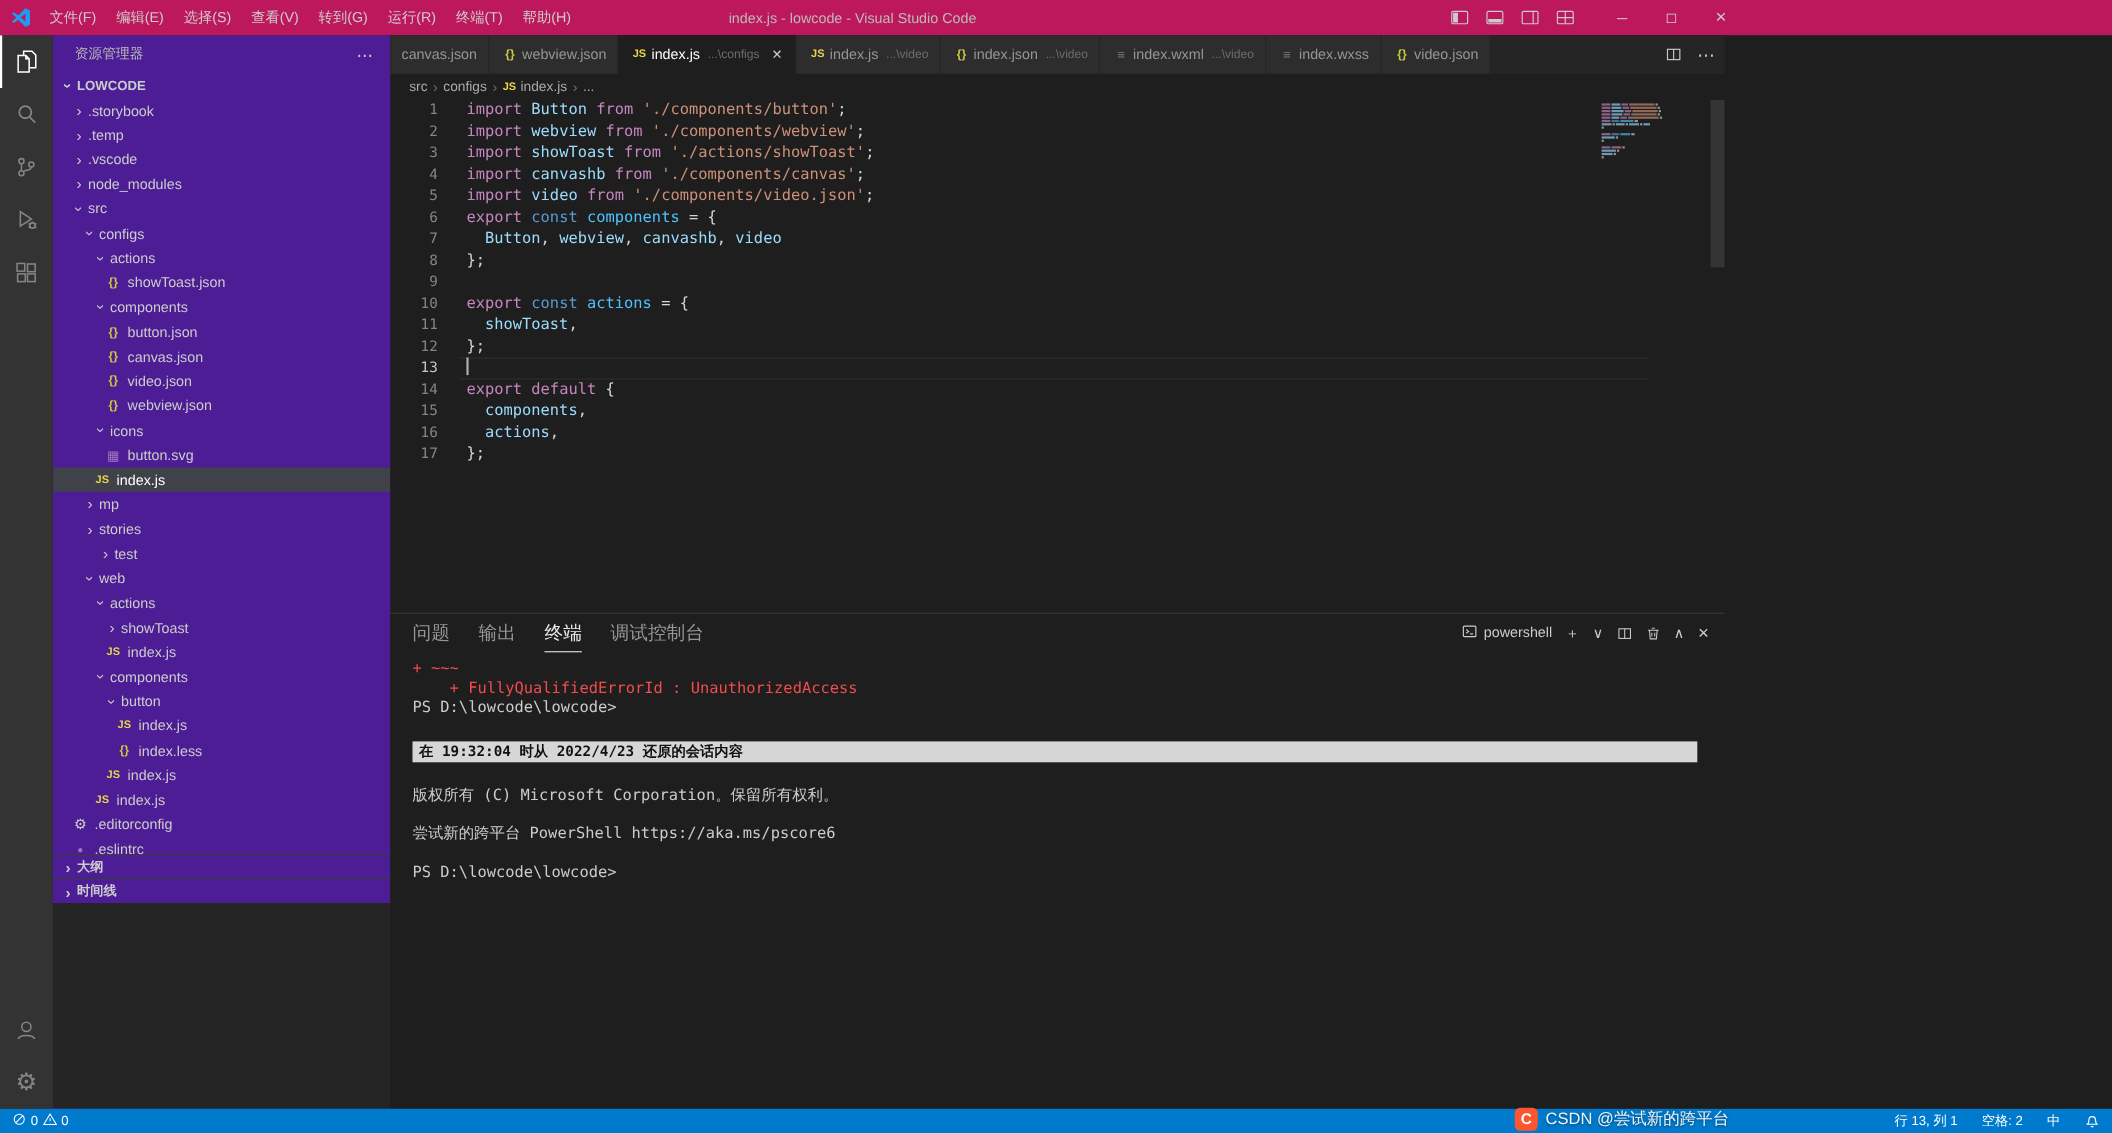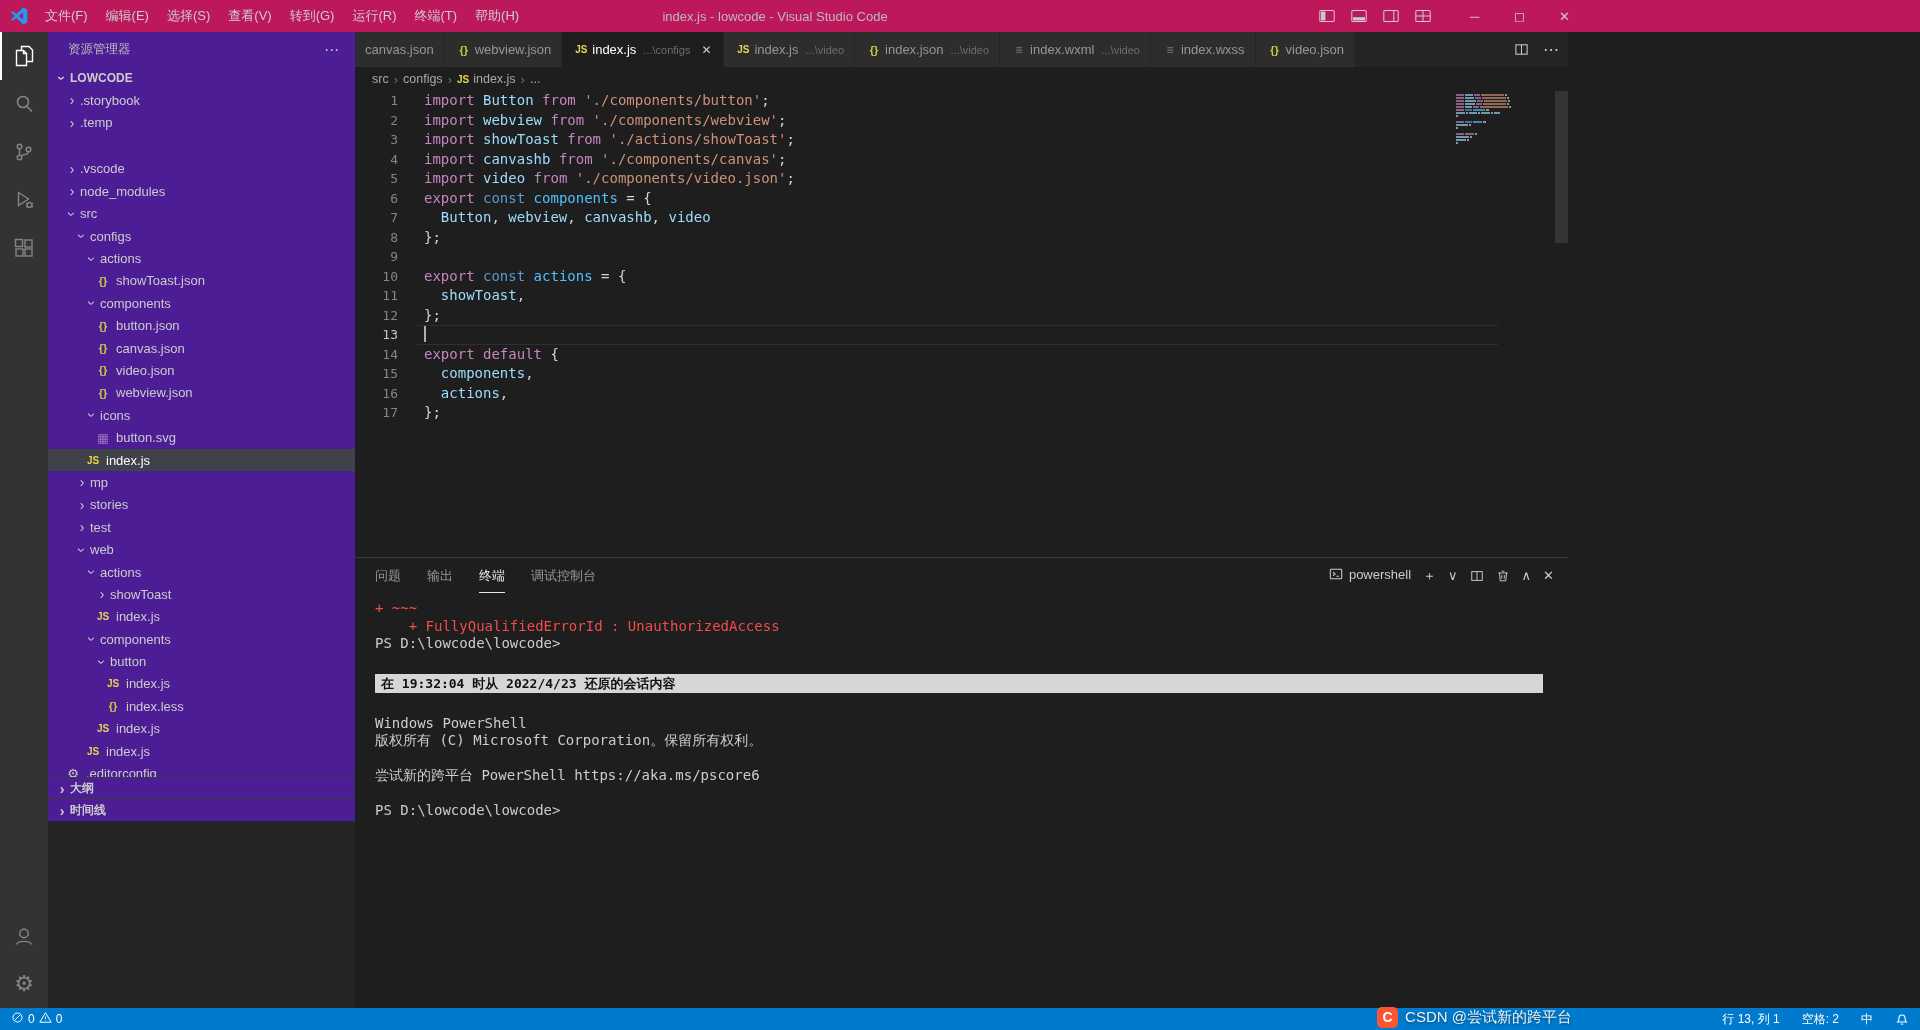--- a/index.html
+++ b/index.html
@@ -79,21 +79,21 @@
   .tk-kw{color:#c586c0}.tk-kw2{color:#569cd6}.tk-v{color:#9cdcfe}.tk-cv{color:#4fc1ff}.tk-s{color:#ce9178}.tk-p{color:#d4d4d4}
   .cursor{display:inline-block;width:2px;height:16px;background:#aeafad;vertical-align:-3px}
   .minimap{position:absolute;top:3px;right:60px;width:52px}
   .mm-line{height:3px;white-space:nowrap;font-size:0}
   .mm-line span{display:inline-block;height:2px;background:currentColor;opacity:.65;margin-right:1px}
   .scroll-thumb{position:absolute;right:0;top:0;width:13px;height:152px;background:rgba(110,110,110,.28)}
 
   
   .panel{height:451px;border-top:1px solid #3a3a3a;display:flex;flex-direction:column;position:relative;background:#1e1e1e;flex:none}
   .panel-header{height:35px;display:flex;align-items:center;padding-left:20px;position:relative;flex:none}
-  .panel-tab{margin-right:26px;font-size:13px;color:#969696;height:35px;line-height:35px;cursor:pointer}
+  .panel-tab{margin-right:26px;font-size:17px;color:#969696;height:35px;line-height:35px;cursor:pointer}
   .panel-tab.active{color:#e7e7e7;border-bottom:1px solid #e7e7e7}
   .panel-actions{position:absolute;right:14px;top:0;height:35px;display:flex;align-items:center;gap:12px;color:#cccccc}
   .panel-actions .a{cursor:pointer;display:flex;align-items:center;font-size:13px}
   .shell-chip{display:flex;gap:6px;cursor:pointer}
   .terminal{flex:1;padding:7px 0 0 20px;font-family:"DejaVu Sans Mono","Liberation Mono",monospace;font-size:14px;color:#cccccc;overflow:hidden}
   .t-line{white-space:pre;line-height:17.5px;min-height:17.5px}
   .t-red{color:#f14c4c}
   .t-banner{background:#d6d6d6;color:#111111;width:calc(100% - 25px);line-height:19px;height:19px;margin:4px 0;padding-left:6px;font-weight:bold;font-size:13px;white-space:pre}
 
   
@@ -224,21 +224,21 @@
     </div>
     <div class="tree">
         <div class="tree-row" style="padding-left: 16px;">
           <span class="chev right"></span>
           <span class="tlabel">.storybook</span>
         </div>
         <div class="tree-row" style="padding-left: 16px;">
           <span class="chev right"></span>
           <span class="tlabel">.temp</span>
         </div>
-        <div class="tree-row" style="padding-left: 16px; margin-top: 24px;">
+        <div class="tree-row" style="padding-left: 16px;">
           <span class="chev right"></span>
           <span class="tlabel">.vscode</span>
         </div>
         <div class="tree-row" style="padding-left: 16px;">
           <span class="chev right"></span>
           <span class="tlabel">node_modules</span>
         </div>
         <div class="tree-row" style="padding-left: 16px;">
           <span class="chev down"></span>
           <span class="tlabel">src</span>
@@ -288,21 +288,21 @@
           <span class="tlabel">index.js</span>
         </div>
         <div class="tree-row" style="padding-left: 26px;">
           <span class="chev right"></span>
           <span class="tlabel">mp</span>
         </div>
         <div class="tree-row" style="padding-left: 26px;">
           <span class="chev right"></span>
           <span class="tlabel">stories</span>
         </div>
-        <div class="tree-row" style="padding-left: 26px;">
+        <div class="tree-row" style="padding-left: 40px;">
           <span class="chev right"></span>
           <span class="tlabel">test</span>
         </div>
         <div class="tree-row" style="padding-left: 26px;">
           <span class="chev down"></span>
           <span class="tlabel">web</span>
         </div>
         <div class="tree-row" style="padding-left: 36px;">
           <span class="chev down"></span>
           <span class="tlabel">actions</span>
@@ -558,21 +558,20 @@
           <span class="a">✕</span>
         </div>
       </div>
       <div class="terminal" id="terminal-host">
           <div class="t-line t-red">+ ~~~</div>
           <div class="t-line t-red">    + FullyQualifiedErrorId : UnauthorizedAccess</div>
           <div class="t-line">PS D:\lowcode\lowcode&gt;</div>
           <div class="t-line"></div>
           <div class="t-banner"><span>在 </span><strong>19:32:04</strong><span> 时从 </span><strong>2022/4/23</strong><span> 还原的会话内容</span></div>
           <div class="t-line"></div>
-          <div class="t-line">Windows PowerShell</div>
           <div class="t-line">版权所有 (C) Microsoft Corporation。保留所有权利。</div>
           <div class="t-line"></div>
           <div class="t-line">尝试新的跨平台 PowerShell https://aka.ms/pscore6</div>
           <div class="t-line"></div>
           <div class="t-line">PS D:\lowcode\lowcode&gt;</div>
         </div>
     </div>
 
   </div>
 

